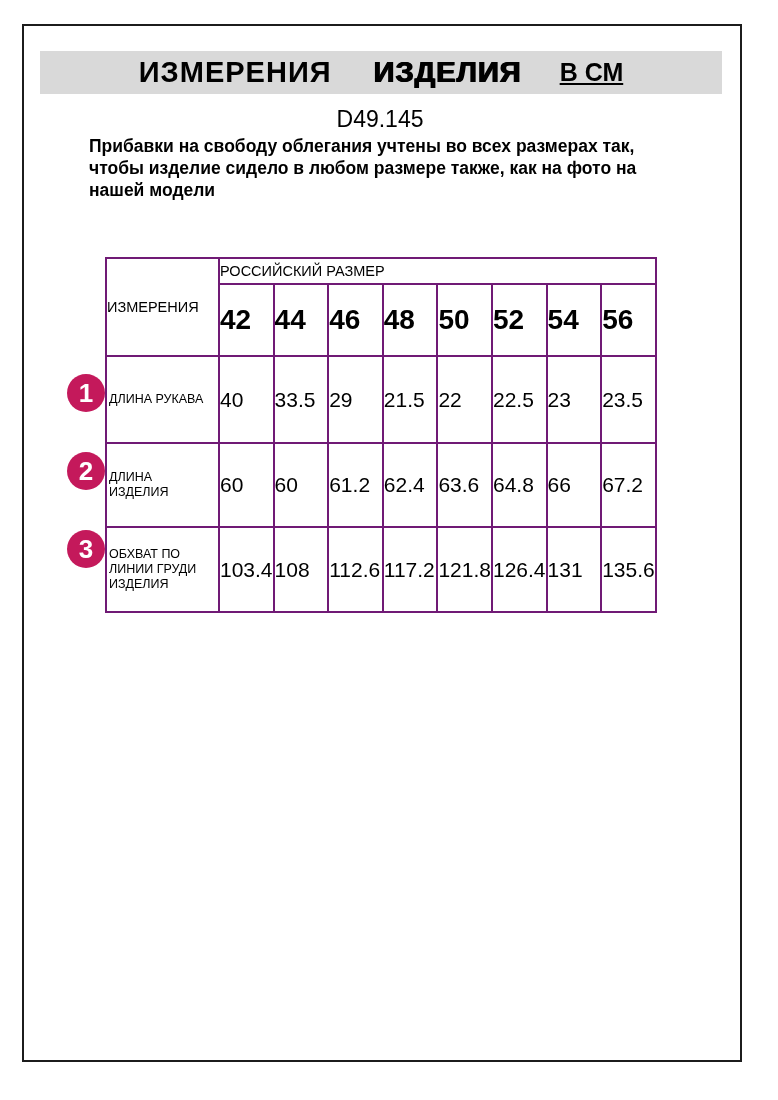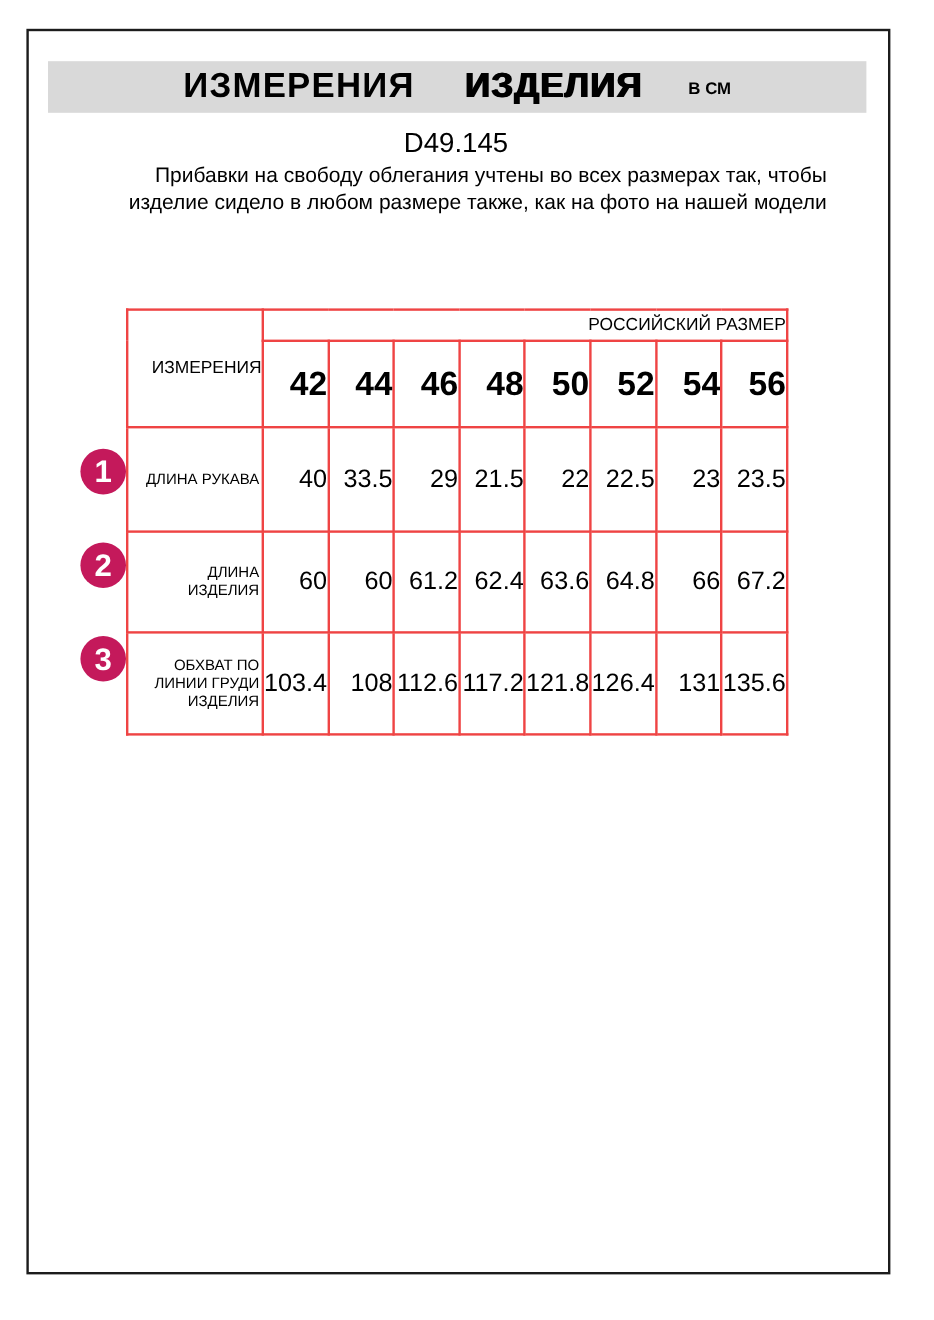--- a/index.html
+++ b/index.html
@@ -43,57 +43,58 @@
     letter-spacing: 1px;
   }
   .title-word2 {
     font-size: 29px;
     font-weight: 700;
     letter-spacing: 1px;
     margin-left: 42px;
     text-shadow: 0.7px 0 0 #000, -0.7px 0 0 #000;
   }
   .title-unit {
-    font-size: 14px;
+    font-size: 25px;
     font-weight: 700;
     margin-left: 38px;
+    text-decoration: underline;
   }
   .model-code {
     position: absolute;
     left: 22px;
     top: 106px;
     width: 716px;
     text-align: center;
     font-size: 23px;
     font-weight: 400;
   }
   .description {
     position: absolute;
     left: 89px;
     top: 135px;
     width: 600px;
-    text-align: right;
+    text-align: left;
     font-size: 17.5px;
     line-height: 22px;
-    font-weight: 400;
+    font-weight: 700;
   }
   .table-wrap {
     position: absolute;
     left: 105px;
     top: 257px;
     width: 551px;
   }
   table.size-table {
     border-collapse: collapse;
     table-layout: fixed;
     width: 551px;
   }
   table.size-table td, table.size-table th {
-    border: 2px solid #ef4444;
-    text-align: right;
+    border: 2px solid #701a75;
+    text-align: left;
     vertical-align: middle;
     padding: 0;
     overflow: hidden;
   }
   .col-label { width: 113px; }
   .col-size  { width: 54.6px; }
   .cell-measure-header {
     font-size: 15px;
     font-weight: 400;
   }

